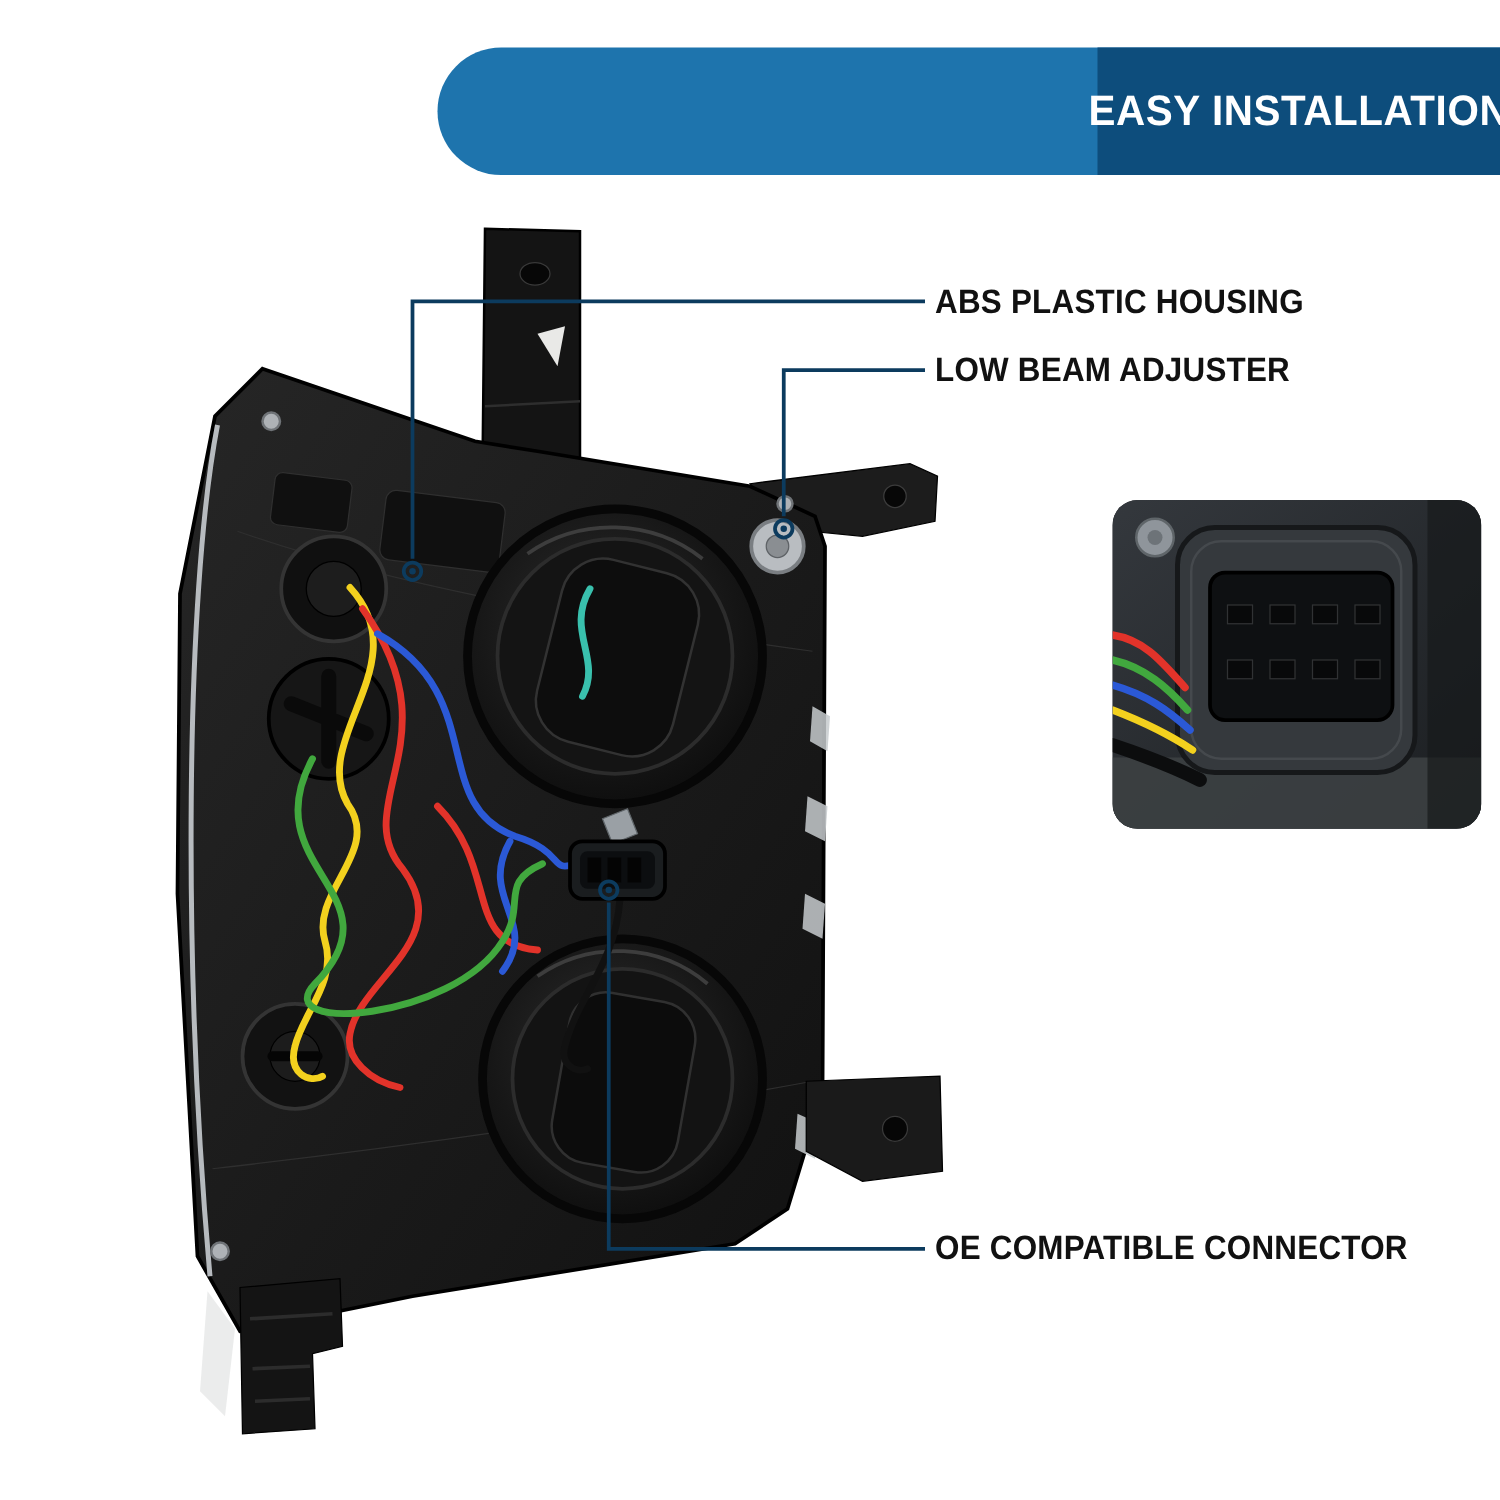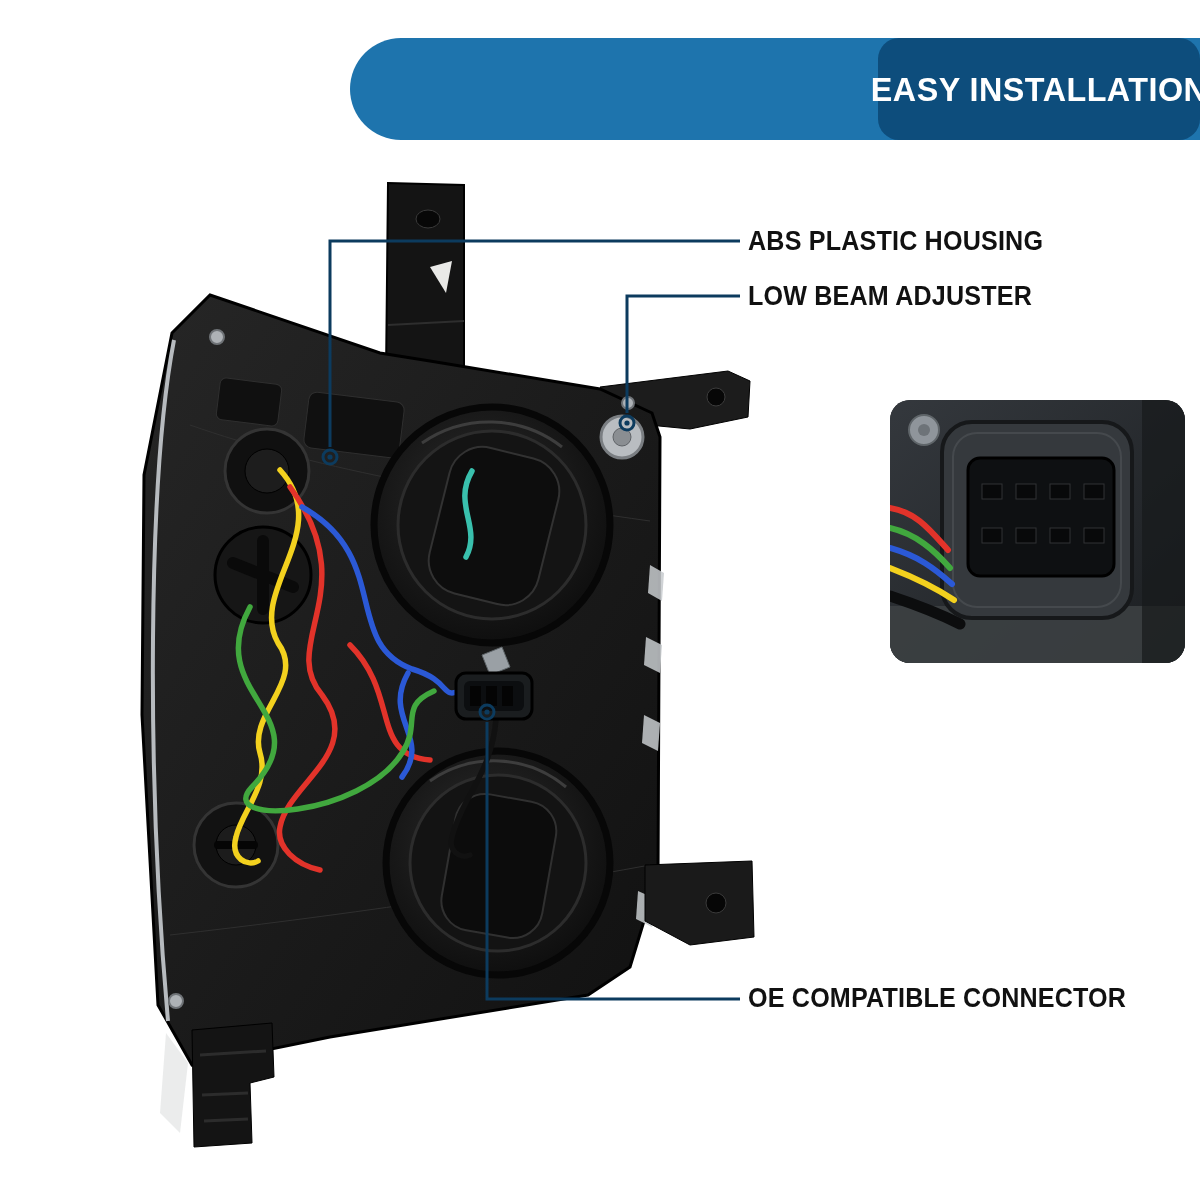--- a/index.html
+++ b/index.html
@@ -9,21 +9,21 @@
   }
   
   .banner{
     position:absolute;left:350px;top:38px;width:850px;height:102px;
     background:var(--banner-light,#1e74ad);
     border-radius:51px 0 0 51px;
   }
   .banner-dark{
     position:absolute;right:0;top:0;width:322px;height:102px;
     background:var(--banner-dark,#0d4d7c);
-    display:flex;align-items:center;justify-content:center;border-radius:21px;
+    display:flex;align-items:center;justify-content:center;
   }
   .banner-label{
     color:#ffffff;font-size:34px;font-weight:bold;letter-spacing:.5px;
     transform:scaleX(.95);transform-origin:center;white-space:nowrap;
   }
   
   .callout-label{
     position:absolute;color:var(--label-text,#111);font-size:27px;font-weight:bold;
     white-space:nowrap;transform:scaleX(.93);transform-origin:left center;
     letter-spacing:.2px;

